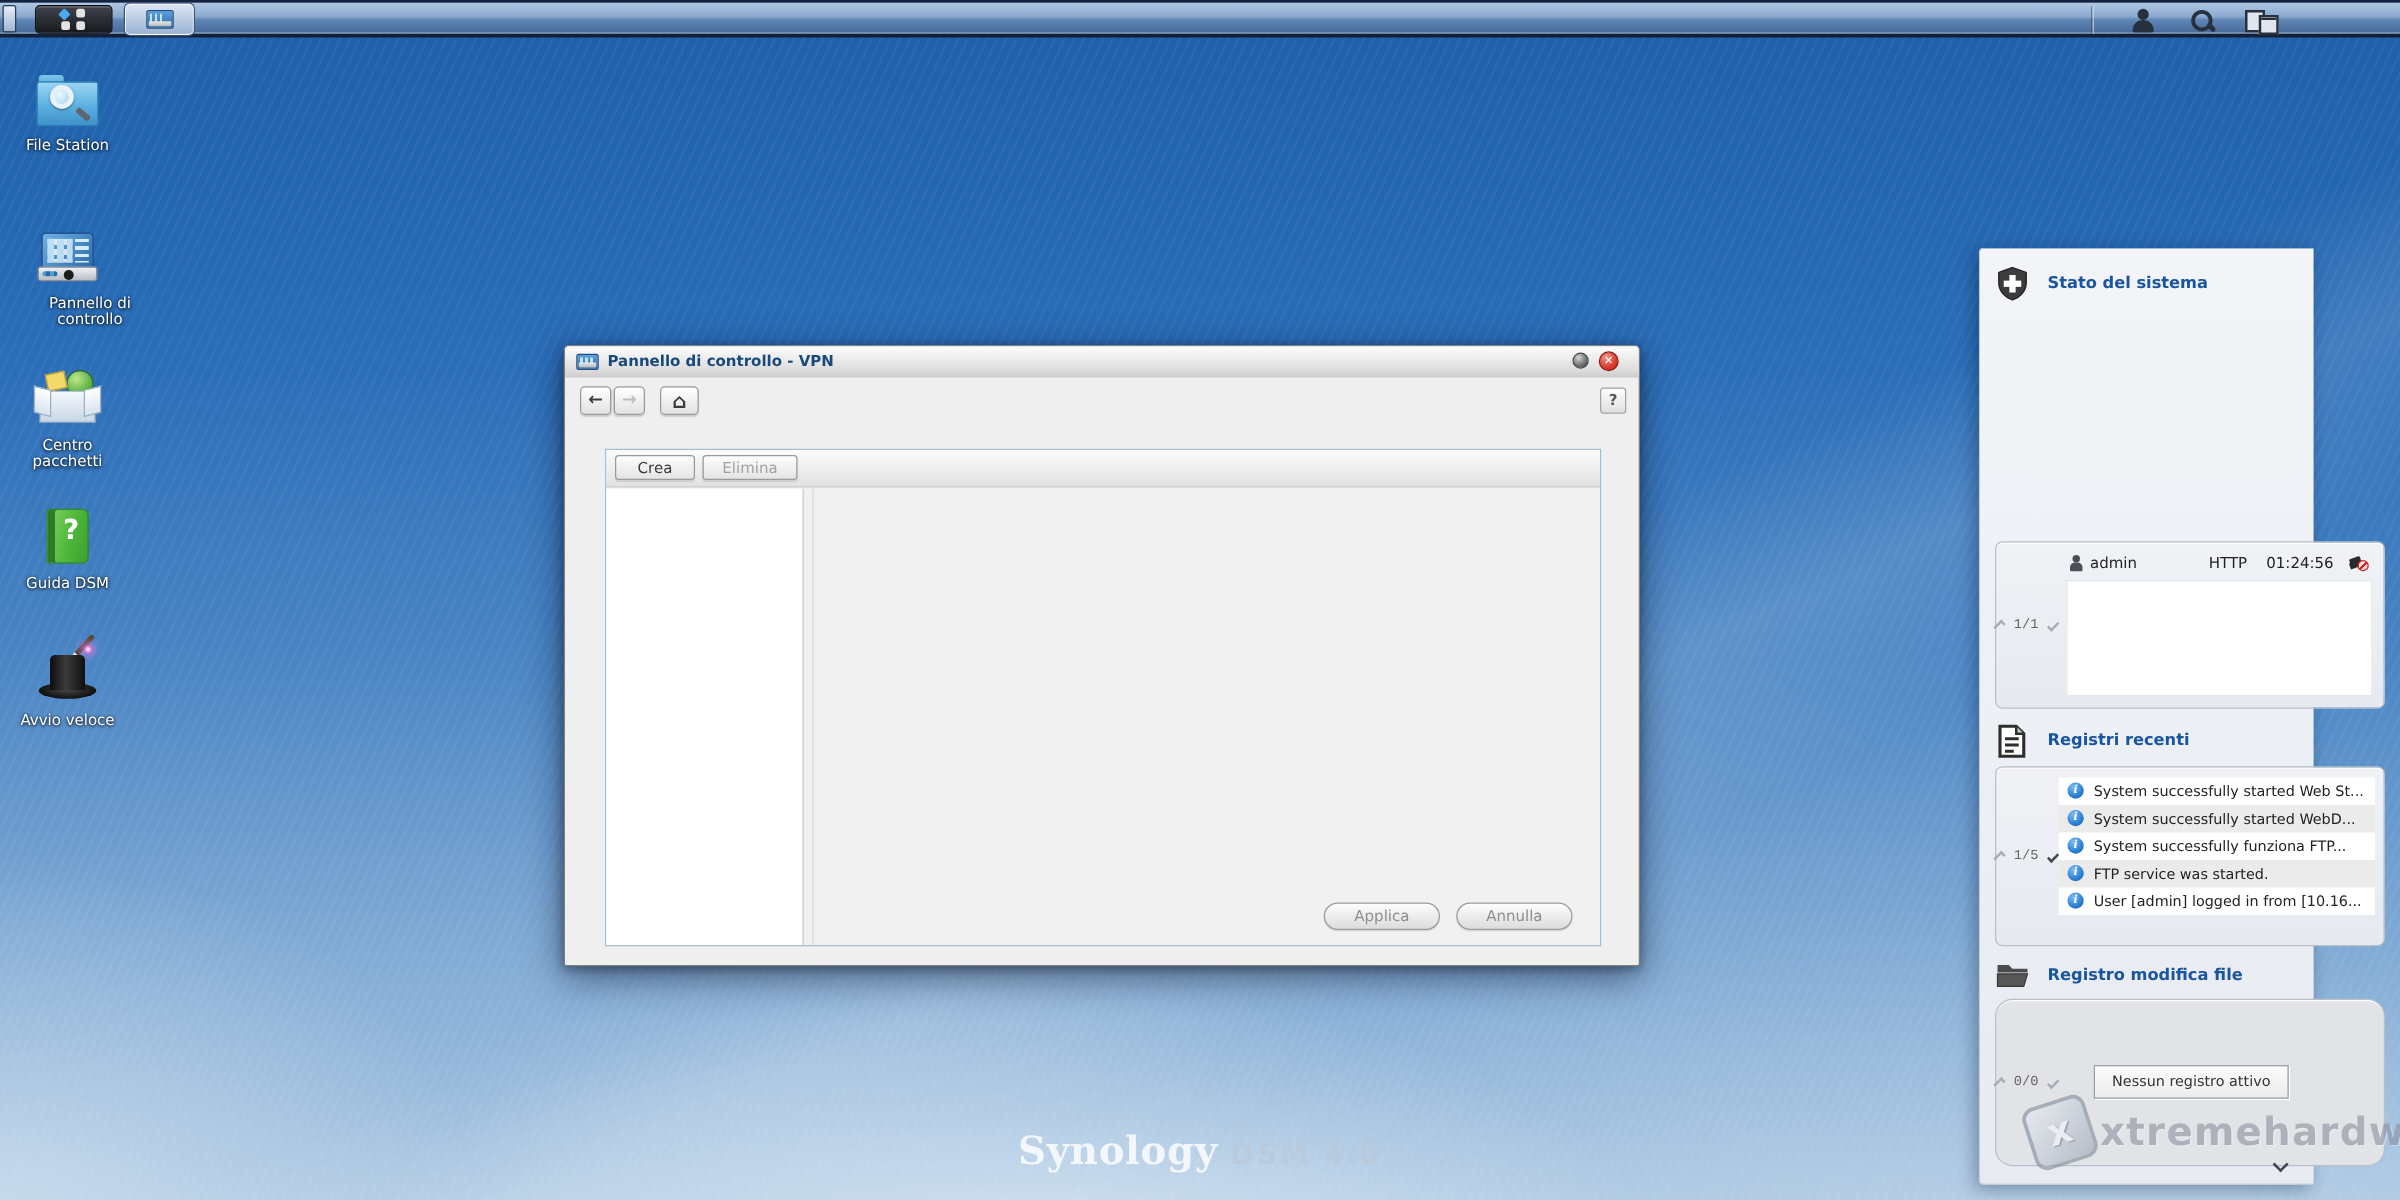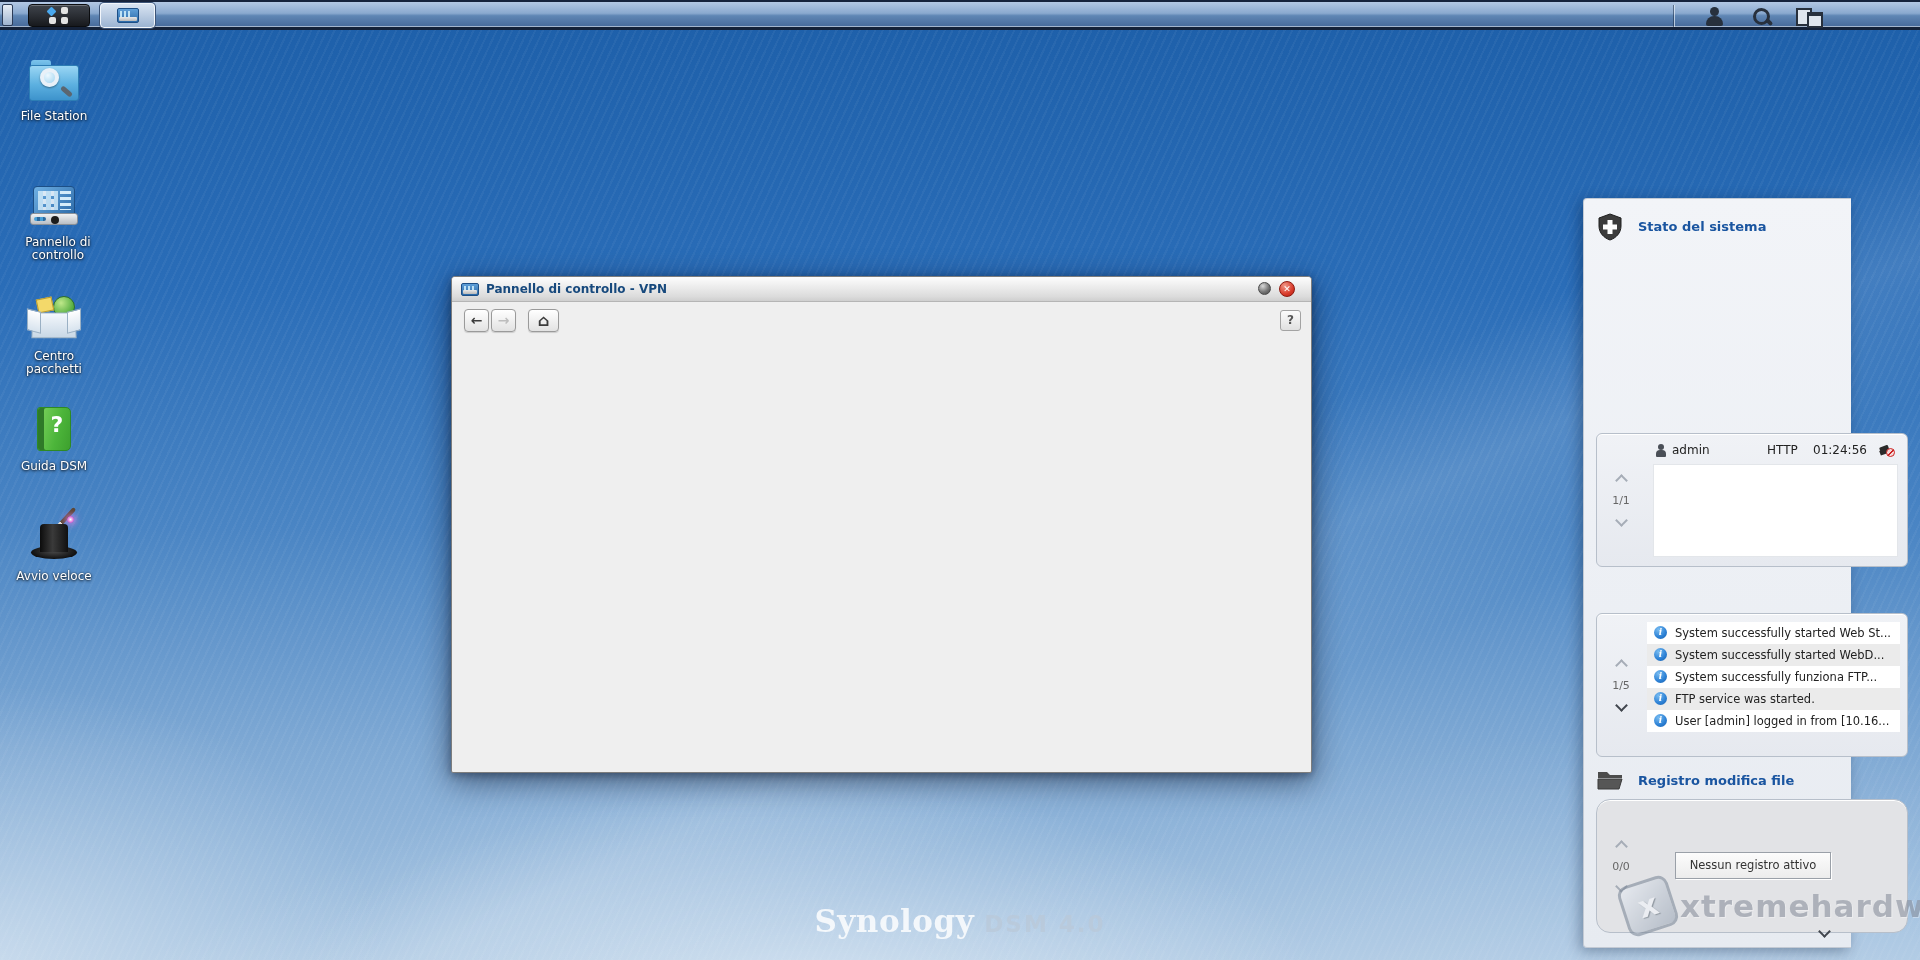--- a/index.html
+++ b/index.html
@@ -144,22 +144,22 @@
 
   
   .wpanel { position:absolute; left:1583px; top:198px; width:268px; height:750px; z-index:10;
     background:linear-gradient(to bottom,#f2f4f8,#e7ebf1); border:1px solid #c3cad4; border-right:none;
     border-radius:4px 0 0 4px; box-shadow:-3px 3px 14px rgba(0,20,50,.35); }
   .whead { position:absolute; left:12px; width:310px; height:30px; display:flex; align-items:center; }
   .whead .wh-icon { width:30px; height:26px; margin-right:12px; flex:none; }
   .whead .wh-title { font-size:13px; font-weight:bold; color:#1a55a0; }
   .wbox { position:absolute; left:12px; width:312px; border:1px solid #b7bfca; border-radius:6px;
     background:linear-gradient(to bottom,#f0f2f6,#e6e9ef); box-shadow:inset 0 1px 0 #fff; }
-  .pager { position:absolute; left:0; top:0; bottom:0; width:48px; display:flex; flex-direction:column;
-    align-items:center; justify-content:center; gap:9px; }
+  .pager { position:absolute; left:0; top:0; bottom:0; width:48px; display:flex; flex-direction:row;
+    align-items:center; justify-content:center; gap:9px;font-family:Liberation Mono, monospace; }
   .pager .pg { font-size:11px; color:#666; }
   .chev { width:9px; height:9px; border-right:2px solid #a6adb7; border-bottom:2px solid #a6adb7; cursor:pointer; }
   .chev.up { transform:rotate(-135deg); } .chev.down { transform:rotate(45deg); }
   .chev.dark { border-color:#41464e; }
   
   .okcircle { position:absolute; left:18px; top:18px; width:60px; height:60px; border-radius:50%;
     background:radial-gradient(circle at 35% 28%, #c0f1a0, #55cf3a 50%, #1f9e22 85%);
     border:2px solid #8fd87e; box-shadow:0 2px 5px rgba(0,60,0,.35); }
   .status-title { position:absolute; left:108px; top:14px; font-size:17px; font-weight:bold; color:#1fae3e; }
   .status-desc { position:absolute; left:108px; top:38px; width:170px; font-size:12px; color:#333; line-height:15px; }
@@ -238,21 +238,21 @@
       <div class="art art-folder">
           <div class="mag"></div>
         </div>
       <div class="lbl">File Station</div>
     </div>
     <div class="dicon" style="top:132px;">
       <div class="art art-cp">
           <div class="panel"></div>
           <div class="base"></div>
         </div>
-      <div class="lbl" style="width:80px;margin-left:12px;">Pannello di controllo</div>
+      <div class="lbl" style="width:80px;margin-left:26px;">Pannello di controllo</div>
     </div>
     <div class="dicon" style="top:246px;">
       <div class="art art-pkg">
         <div class="globe"></div>
           <div class="sheet"></div>
           <div class="box"></div>
           <div class="flapl"></div>
           <div class="flapr"></div>
       </div>
       <div class="lbl" style="width:80px;margin-left:8px;">Centro pacchetti</div>
@@ -283,20 +283,30 @@
       <div class="t-text">Pannello di controllo - VPN</div>
       <div class="winbtn btn-min"></div>
       <div class="winbtn btn-close">✕</div>
     </div>
     <div class="wtoolbar">
       <div class="navbtn nav-back">←</div>
       <div class="navbtn nav-fwd disabled">→</div>
       <div class="navbtn nav-home">⌂</div>
       <div class="helpbtn">?</div>
     </div>
+    <div class="cbox">
+      <div class="cbox-head">
+        <div class="cbtn btn-crea">Crea</div>
+        <div class="cbtn btn-elimina">Elimina</div>
+      </div>
+      <div class="cbox-list"></div>
+      <div class="cbox-main"></div>
+      <div class="pillbtn btn-applica">Applica</div>
+      <div class="pillbtn btn-annulla">Annulla</div>
+    </div>
   </div>
 
   <div class="wpanel">
 
     <div class="whead" style="top:12px;">
       <div class="wh-icon">
         <svg width="28" height="28" viewBox="0 0 28 28">
             <path d="M14 1 L25 5 V13 C25 20 20 25 14 27 C8 25 3 20 3 13 V5 Z" fill="#3c3c3c" stroke="#1e1e1e"></path>
             <rect x="11.5" y="7" width="5" height="14" fill="#fff"></rect>
             <rect x="7" y="11.5" width="14" height="5" fill="#fff"></rect>
@@ -314,20 +324,34 @@
       <div class="conn-row">
         <div class="cu-icon"></div>
         <span class="conn-user">admin</span>
         <span class="conn-proto">HTTP</span>
         <span class="conn-time">01:24:56</span>
         <div class="kick"></div>
       </div>
       <div class="conn-list"></div>
     </div>
 
+    <div class="whead" style="top:378px;">
+      <div class="wh-icon">
+        <svg width="26" height="28" viewBox="0 0 26 28">
+            <path d="M4 2 H17 L23 8 V26 H4 Z" fill="#fff" stroke="#2e2e2e" stroke-width="2.5"></path>
+            <path d="M17 2 L17 8 L23 8" fill="#cfcfcf" stroke="#2e2e2e" stroke-width="2"></path>
+            <g stroke="#2e2e2e" stroke-width="2.5">
+              <line x1="8" y1="12" x2="19" y2="12"></line>
+              <line x1="8" y1="17" x2="19" y2="17"></line>
+              <line x1="8" y1="22" x2="15" y2="22"></line>
+            </g>
+          </svg>
+      </div>
+      <div class="wh-title">Registri recenti</div>
+    </div>
     <div class="wbox" style="top:414px; height:144px;">
       <div class="pager">
         <div class="chev up"></div>
         <div class="pg">1/5</div>
         <div class="chev down dark"></div>
       </div>
       <div class="log-rows">
         <div class="log-row"><span class="ibadge">i</span><span>System successfully started Web St...</span></div>
         <div class="log-row"><span class="ibadge">i</span><span>System successfully started WebD...</span></div>
         <div class="log-row"><span class="ibadge">i</span><span>System successfully funziona FTP...</span></div>

